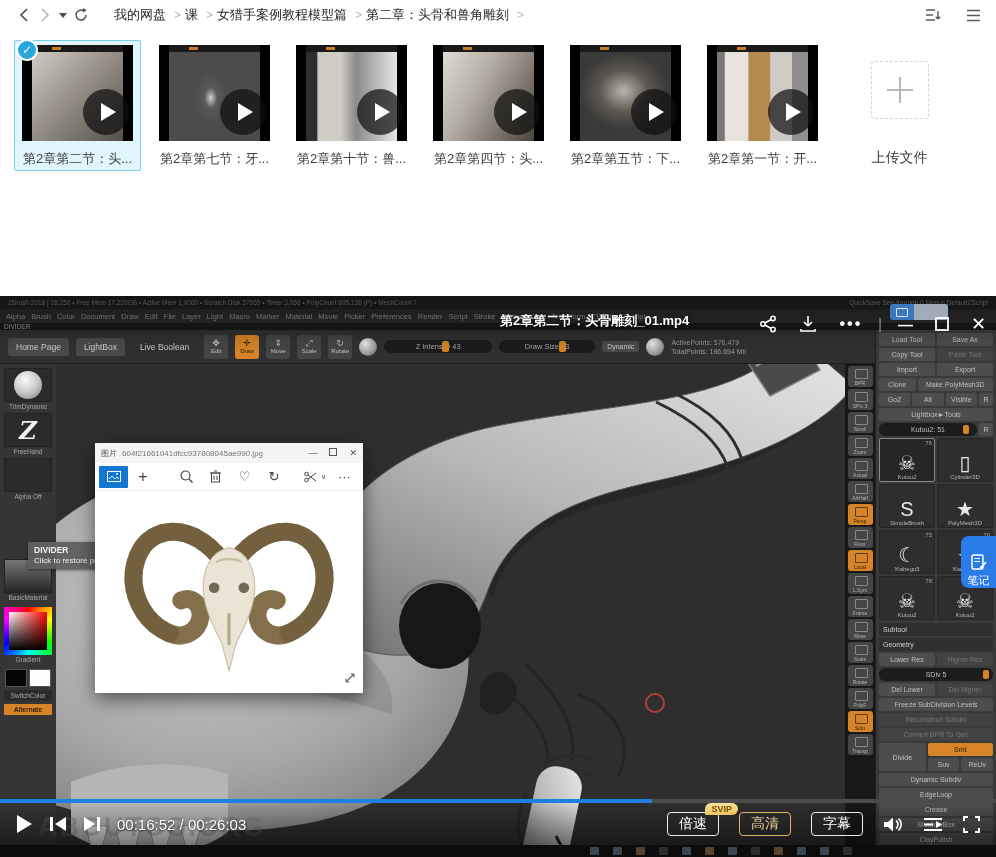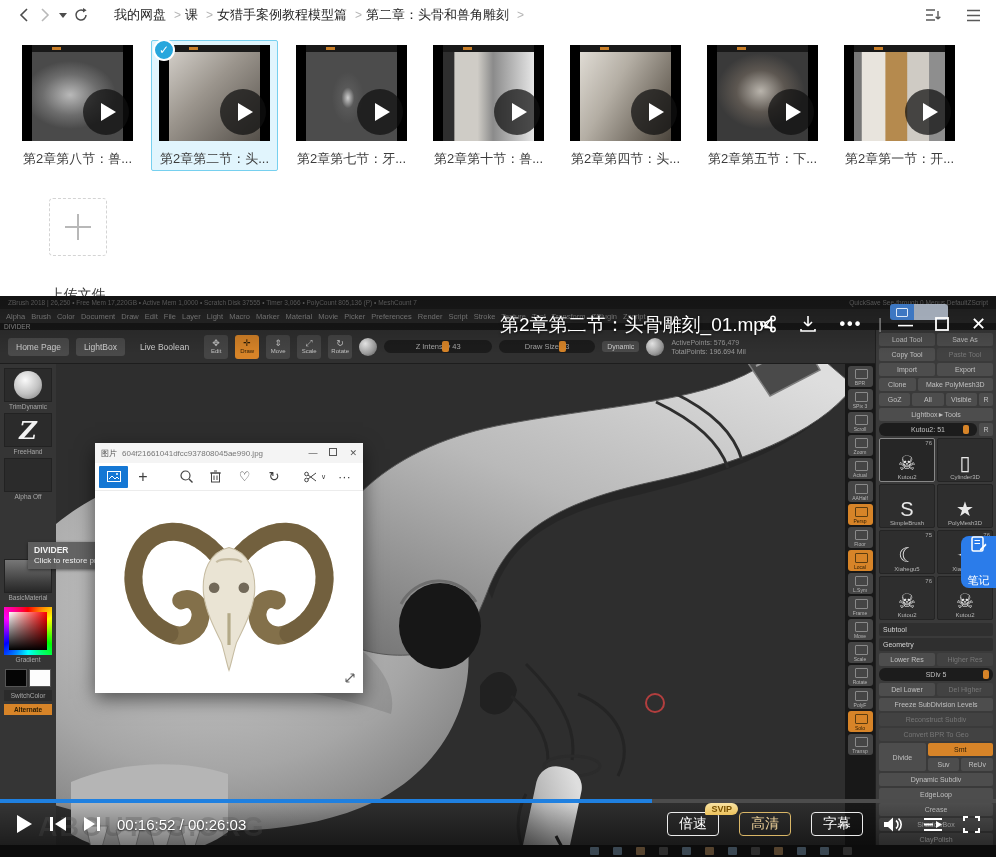--- a/index.html
+++ b/index.html
@@ -121,29 +121,29 @@
   .ph-winbtns { display:flex; gap:12px; color:#555; font-size:9px; align-items:center; }
   .ph-toolbar { height:28px; background:#fff; border-bottom:1px solid #ececec; display:flex; align-items:center; padding:0 4px; gap:0; }
   .ph-tool { width:30px; height:22px; display:flex; align-items:center; justify-content:center; color:#3f3f3f; font-size:13px; cursor:pointer; }
   .ph-tool.blue { background:#1477d4; border-radius:1px; }
   .ph-tool svg { display:block; }
   .ph-body { flex:1; background:#fff; position:relative; display:flex; align-items:center; justify-content:center; }
   .ph-resize { position:absolute; right:8px; bottom:6px; color:#666; }
 
   
   .v-shade { position:absolute; top:0; left:0; right:0; height:58px; background:linear-gradient(rgba(0,0,0,.35),rgba(0,0,0,0)); pointer-events:none; z-index:6; }
-  .v-title { position:absolute; top:16px; left:500px; z-index:7; color:#fff; font-size:19px; font-weight:normal; text-shadow:0 1px 3px rgba(0,0,0,.8); white-space:nowrap; }
+  .v-title { position:absolute; top:16px; left:500px; z-index:7; color:#fff; font-size:13px; font-weight:bold; text-shadow:0 1px 3px rgba(0,0,0,.8); white-space:nowrap; }
   .v-topicons { position:absolute; top:17px; right:10px; z-index:8; display:flex; align-items:center; gap:22px; color:#fff; }
   .v-topicons .vsep { color:#9a9a9a; font-size:14px; margin:0 -6px; }
   .vicon { cursor:pointer; display:flex; align-items:center; justify-content:center; }
   .ime-badge { position:absolute; top:8px; right:48px; z-index:7; display:flex; height:16px; }
   .ime-badge .blue { width:24px; background:#3d77c2; border-radius:3px 0 0 3px; display:flex; align-items:center; justify-content:center; }
   .ime-badge .blue span { width:12px; height:9px; border:1px solid #dce8f8; border-radius:1px; display:block; }
   .ime-badge .gray { width:34px; background:#b9c3d2; border-radius:0 3px 3px 0; opacity:.85; }
-  .note-fab { position:absolute; right:0; top:240px; width:35px; height:52px; background:#2b7cea; border-radius:8px 0 0 8px; z-index:8; display:flex; flex-direction:column; align-items:center; justify-content:space-between; gap:3px; color:#fff; cursor:pointer; }
+  .note-fab { position:absolute; right:0; top:240px; width:35px; height:52px; background:#2b7cea; border-radius:8px 0 0 8px; z-index:8; display:flex; flex-direction:column; align-items:center; justify-content:flex-end; gap:3px; color:#fff; cursor:pointer; }
   .note-fab .nlabel { font-size:11px; }
   .watermark { position:absolute; left:38px; bottom:14px; z-index:6; font-size:27px; font-weight:bold; color:#6a6a6a; opacity:.33; letter-spacing:2px; }
 
   .v-progress { position:absolute; bottom:54px; left:0; right:0; height:4px; background:#4c4c4c; z-index:9; cursor:pointer; }
   .v-progress .fill { height:100%; background:#1f80e0; }
   .v-controls { position:absolute; bottom:12px; left:0; right:0; height:42px; z-index:9; display:flex; align-items:center; padding:0 16px; gap:16px; background:linear-gradient(rgba(0,0,0,0),rgba(0,0,0,.45)); }
   .pc { color:#fff; cursor:pointer; display:flex; align-items:center; }
   .v-time { color:#fff; font-size:15px; text-shadow:0 1px 2px rgba(0,0,0,.7); white-space:nowrap; }
   .ctrl-right { margin-left:auto; display:flex; align-items:center; gap:20px; }
   .pillbtn { position:relative; border:1.5px solid #ececec; border-radius:4px; padding:2px 11px; font-size:14px; color:#fff; cursor:pointer; white-space:nowrap; }
@@ -195,28 +195,20 @@
     </span>
     <span class="navbtn">
       <svg width="15" height="13" viewBox="0 0 15 13">
           <path d="M1 1.5 H14 M1 6.5 H14 M1 11.5 H14" stroke="#595959" stroke-width="1.6"></path>
         </svg>
     </span>
   </div>
 </div>
 
 <div class="filegrid">
-  <div class="card v-a">
-      <div class="thumb">
-        <div class="screen"></div>
-        <div class="playbadge"></div>
-
-      </div>
-      <div class="card-label">第2章第八节：兽...</div>
-    </div>
     <div class="card selected v-b">
       <div class="thumb">
         <div class="screen"></div>
         <div class="playbadge"></div>
         <div class="check">✓</div>
       </div>
       <div class="card-label">第2章第二节：头...</div>
     </div>
     <div class="card v-e">
       <div class="thumb">

